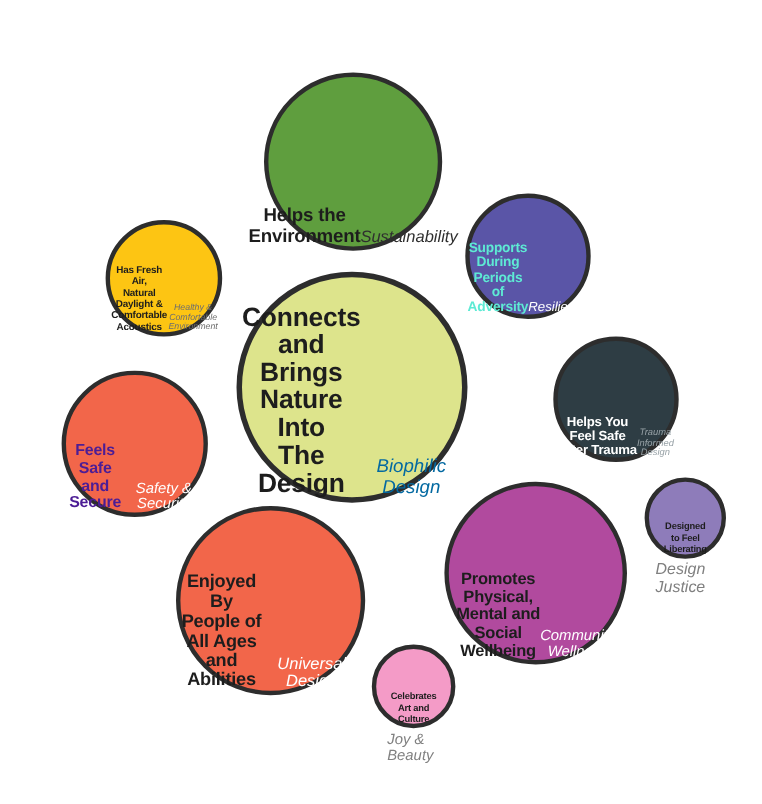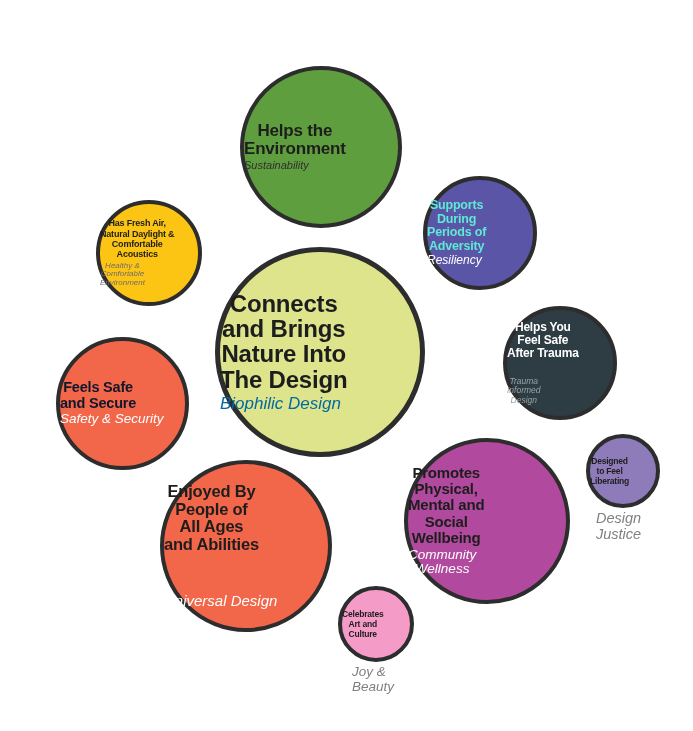--- a/index.html
+++ b/index.html
@@ -2,39 +2,39 @@
 <html><head>
 <meta charset="utf-8">
 <style>
   * { margin:0; padding:0; box-sizing:border-box; }
   html,body { background:#ffffff; font-family:"Liberation Sans", sans-serif; }
   .canvas {
     position:relative; width:693px; height:731px; background:#ffffff; overflow:hidden;
   }
   .bubble {
     position:absolute; border-radius:50%; border:4px solid #2d2d2d;
-    display:flex; flex-direction:column; align-items:flex-start; justify-content:center;
+    display:flex; flex-direction:row; align-items:flex-end; justify-content:center;
     text-align:center;
   }
   .title {
     font-weight:bold; white-space:pre-line; line-height:1.08; color:#1d1d1d;
     letter-spacing:-0.2px;
   }
   .subtitle {
     font-style:italic; white-space:pre-line; line-height:1.08;
   }
   .caption {
     position:absolute; font-style:italic; white-space:pre-line; line-height:1.12;
     text-align:left;
   }
 
   
   .b0 { left:240px; top:66px; width:162px; height:162px; }
   .b0 .title { font-size:17px; }
-  .b0 .subtitle { font-size:11px; margin-top:2px; }
+  .b0 .subtitle { font-size:15px; margin-top:2px; }
 
   
   .b1 { left:423px; top:176px; width:114px; height:114px; }
   .b1 .title { font-size:12.5px; }
   .b1 .subtitle { font-size:12px; margin-top:1px; }
 
   
   .b2 { left:96px; top:200px; width:106px; height:106px; }
   .b2 .title { font-size:9px; line-height:1.15; }
   .b2 .subtitle { font-size:8px; margin-top:2px; }
@@ -114,21 +114,21 @@
   <div class="bubble b4" style="background: rgb(46, 61, 68); border-color: rgb(45, 45, 45);">
     <div class="title" style="color: rgb(255, 255, 255);">Helps You
 Feel Safe
 After Trauma</div>
     <div class="subtitle" style="color: rgb(151, 161, 166);">Trauma
 Informed
 Design</div>
   </div>
 
   <div class="bubble b5" style="background: rgb(242, 102, 74); border-color: rgb(45, 45, 45);">
-    <div class="title" style="color: #0f172a;">Feels Safe
+    <div class="title" style="color: #4c1d95;">Feels Safe
 and Secure</div>
     <div class="subtitle" style="color: rgb(255, 255, 255);">Safety &amp; Security</div>
   </div>
 
   <div class="bubble b6" style="background: rgb(142, 124, 186); border-color: rgb(45, 45, 45);">
     <div class="title" style="color: rgb(29, 29, 29);">Designed
 to Feel
 Liberating</div>
   </div>
   <div class="caption cap6" style="color: rgb(128, 128, 128);">Design

